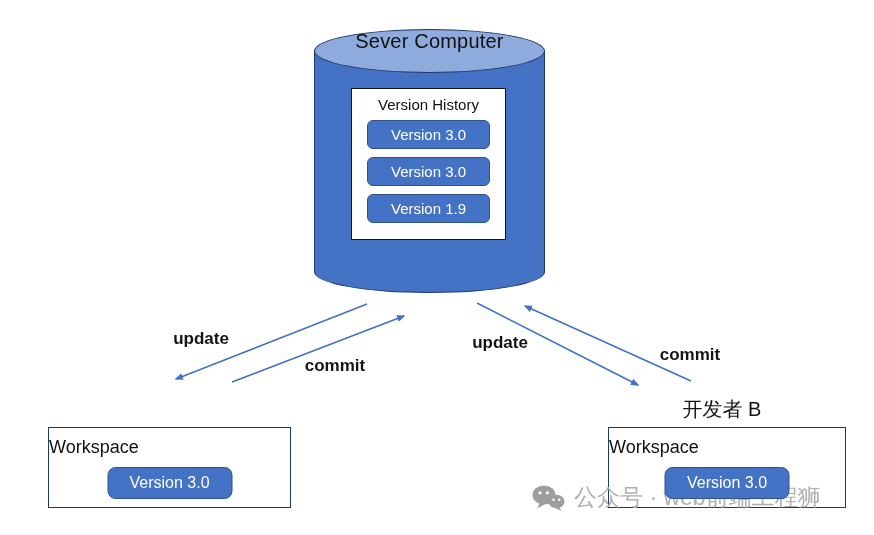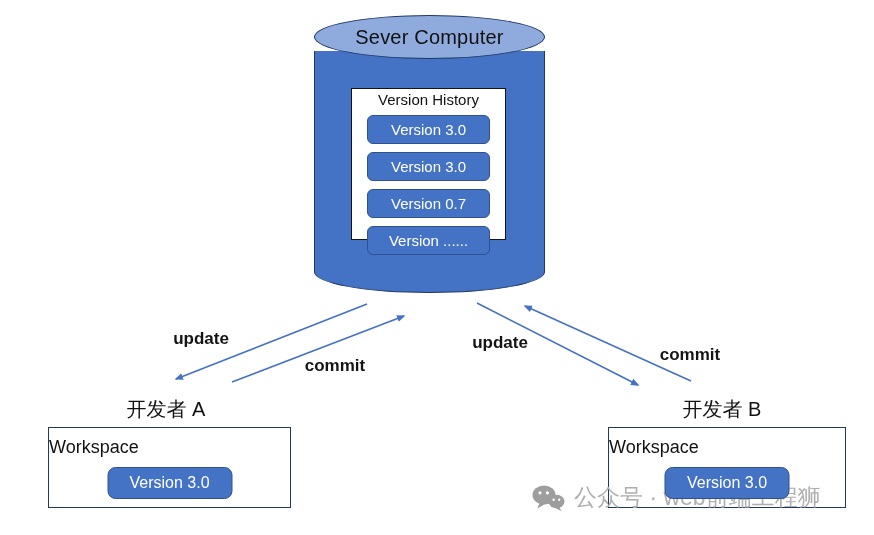--- a/index.html
+++ b/index.html
@@ -12,30 +12,31 @@
     position:absolute;left:314px;top:51px;width:231px;height:221px;
     background:#4472C4;border-left:1.5px solid #1F3864;border-right:1.5px solid #1F3864;
     box-sizing:border-box;z-index:1;
   }
   .cyl-bottom{
     position:absolute;left:314px;top:251px;width:231px;height:42px;
     background:#4472C4;border:1.5px solid #1F3864;border-radius:50%;
     box-sizing:border-box;z-index:0;
   }
   .cyl-top{
-    position:absolute;left:314px;top:15px;width:231px;height:44px;
+    position:absolute;left:314px;top:29px;width:231px;height:44px;
     background:#8FAADC;border:1.5px solid #1F3864;border-radius:50%;
     box-sizing:border-box;z-index:2;
-    display:flex;align-items:center;justify-content:center;
+    display:flex;justify-content:center;
   }
   .server-title{font-size:20px;color:#111;letter-spacing:.2px;}
   
   .history-box{
     position:absolute;left:351px;top:88px;width:155px;height:152px;
     background:#ffffff;border:1.5px solid #141414;box-sizing:border-box;z-index:3;
+    padding-top:5px;
   }
   .history-title{
     text-align:center;font-size:15px;color:#111;line-height:21px;margin-bottom:5px;
   }
   .vbtn{
     width:123px;height:29px;margin:0 auto 8px auto;border-radius:6px;
     background:#4472C4;border:1px solid #2F528F;box-sizing:border-box;
     display:flex;align-items:center;justify-content:center;
     color:#ffffff;font-size:15px;
   }
@@ -79,42 +80,40 @@
   <div class="cyl-bottom"></div>
   <div class="cyl-body"></div>
   <div class="cyl-top">
     <span class="server-title">Sever Computer</span>
   </div>
 
   <div class="history-box">
     <div class="history-title">Version History</div>
     <div class="vbtn">Version 3.0</div>
     <div class="vbtn">Version 3.0</div>
-    <div class="vbtn">Version 0.7</div>
-    <div class="vbtn">Version ......</div>
+    <div class="vbtn">Version 1.9</div>
   </div>
 
   <svg class="arrows" viewBox="0 0 874 535" xmlns="http://www.w3.org/2000/svg">
     <defs>
       <marker id="ah" markerWidth="9" markerHeight="8" refX="7" refY="3.5" orient="auto" markerUnits="userSpaceOnUse">
         <path d="M0,0 L8.5,3.5 L0,7 Z" fill="#4472C4"></path>
       </marker>
     </defs>
     <line x1="367" y1="304" x2="176" y2="379" stroke="#4472C4" stroke-width="1.6" marker-end="url(#ah)"></line>
     <line x1="232" y1="382" x2="404" y2="316" stroke="#4472C4" stroke-width="1.6" marker-end="url(#ah)"></line>
     <line x1="477" y1="303" x2="638" y2="385" stroke="#4472C4" stroke-width="1.6" marker-end="url(#ah)"></line>
     <line x1="691" y1="381" x2="525" y2="306" stroke="#4472C4" stroke-width="1.6" marker-end="url(#ah)"></line>
   </svg>
 
   <div class="flow-label" style="left:201px;top:329px;">update</div>
   <div class="flow-label" style="left:335px;top:356px;">commit</div>
   <div class="flow-label" style="left:500px;top:333px;">update</div>
   <div class="flow-label" style="left:690px;top:345px;">commit</div>
 
-  <div class="dev-title" style="left:166px;">开发者 A</div>
   <div class="ws-box ws-a">
     <div class="ws-label">Workspace</div>
     <div class="ws-btn">Version 3.0</div>
   </div>
 
   <div class="dev-title" style="left:722px;">开发者 B</div>
   <div class="ws-box ws-b">
     <div class="ws-label">Workspace</div>
     <div class="ws-btn">Version 3.0</div>
   </div>

